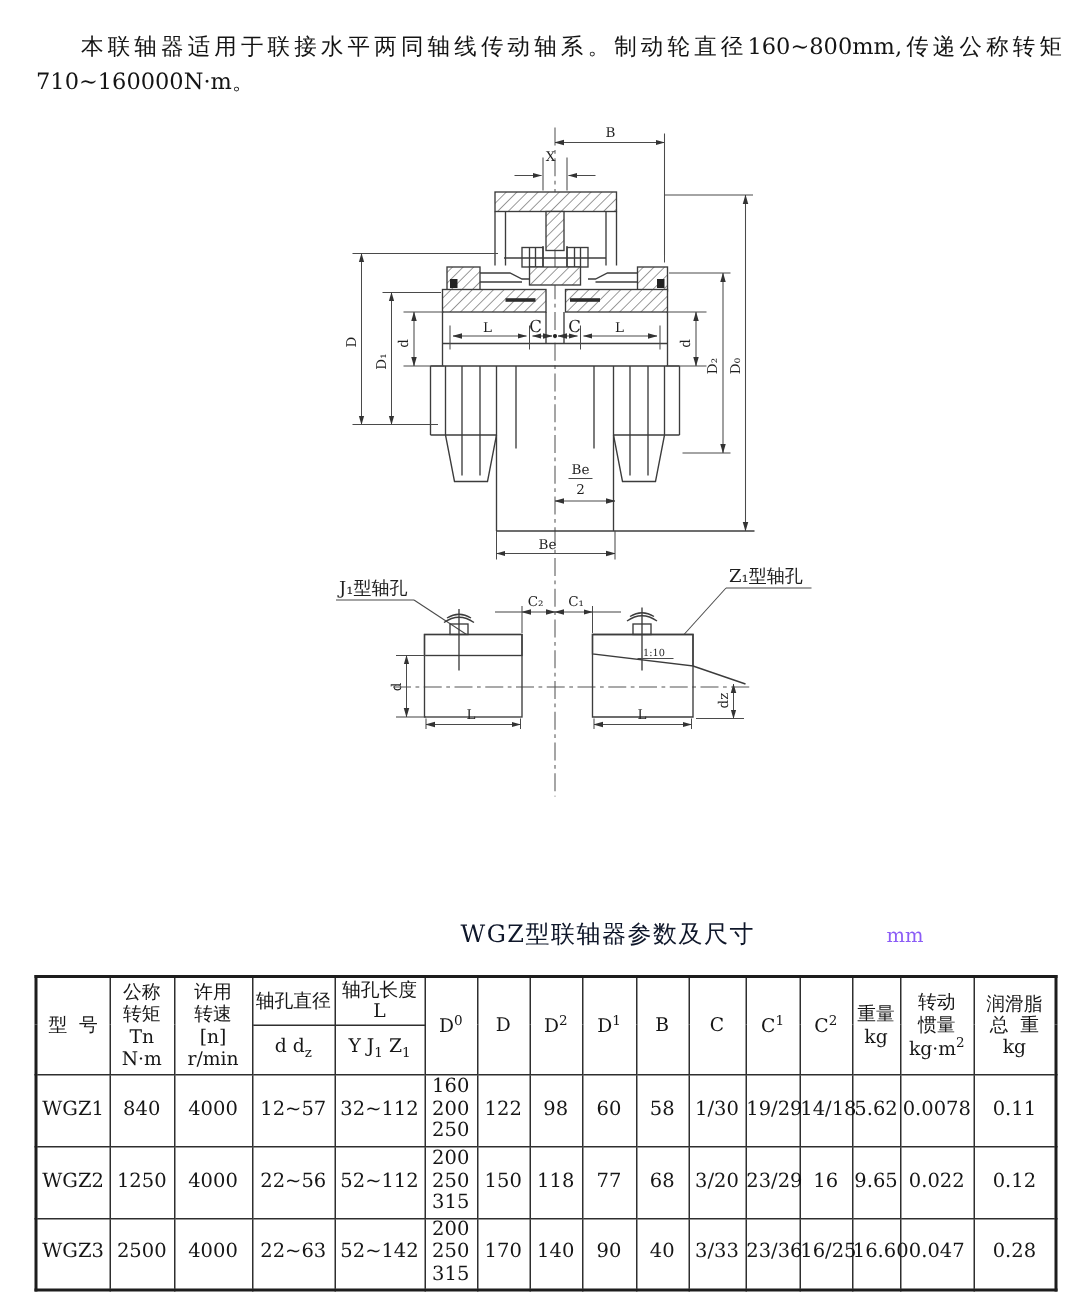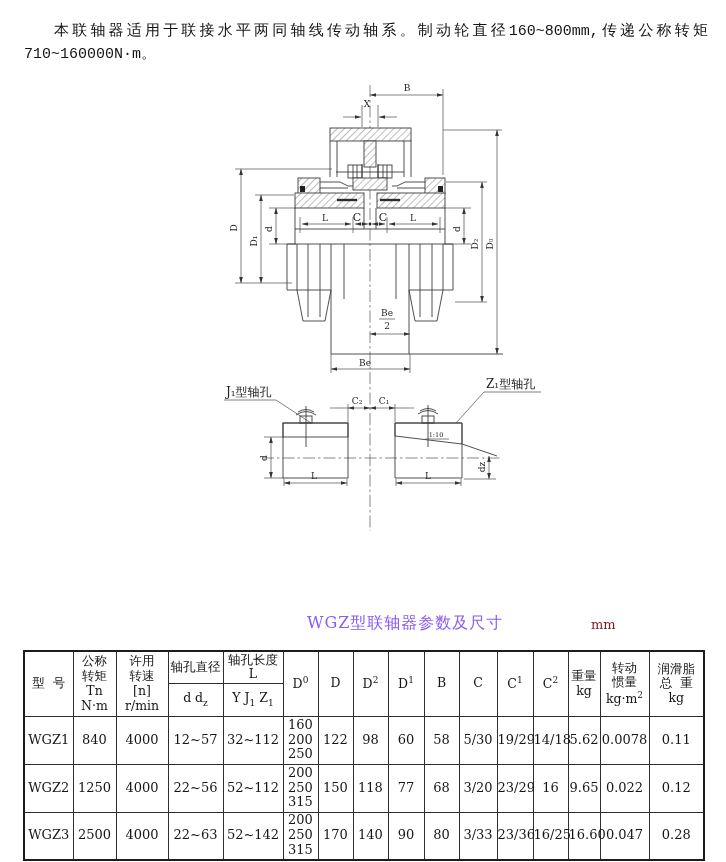--- a/index.html
+++ b/index.html
@@ -1,30 +1,30 @@
 <!DOCTYPE html>
 <html><head>
 <meta charset="utf-8">
 <style>
   html,body{margin:0;padding:0;background:#fff;}
   body{width:726px;height:862px;position:relative;font-family:"DejaVu Serif",serif;color:#1a1a1a;}
   .intro{position:absolute;left:24px;top:5px;width:684px;font-size:15px;line-height:23px;
-         text-indent:2em;color:#141414;text-align:justify;font-family:Liberation Mono, monospace;}
+         text-indent:2em;color:#141414;text-align:justify;}
   svg.drawing{position:absolute;left:0;top:55px;}
   svg text{font-family:"DejaVu Serif",serif;fill:#1f1f1f;font-size:9px;}
   svg text.cjk{font-size:12px;}
   svg text.big{font-size:11px;}
   svg text.tiny{font-size:6.5px;}
   .ln line,.ln path,.ln polyline,.ln rect{stroke:#3c3c3c;stroke-width:0.9;fill:none;}
   .hatch{fill:url(#h);stroke:#3c3c3c;stroke-width:0.9;}
   .dim line,.dim path{stroke:#4a4a4a;stroke-width:0.7;fill:none;}
   .cl{stroke:#555;stroke-width:0.7;stroke-dasharray:12 3 2.5 3;fill:none;}
   .dot{fill:#222;stroke:none;}
-  .tbl-caption-title{position:absolute;left:307px;top:613px;font-size:16px;letter-spacing:1px;color:#8b5cf6;}
-  .tbl-caption-unit{position:absolute;left:591px;top:617px;font-size:13px;color:#7f1d1d;}
+  .tbl-caption-title{position:absolute;left:307px;top:613px;font-size:16px;letter-spacing:1px;color:#0f172a;}
+  .tbl-caption-unit{position:absolute;left:591px;top:617px;font-size:13px;color:#8b5cf6;}
   table.params{position:absolute;left:23px;top:650px;width:680px;border-collapse:collapse;
                table-layout:fixed;border:2px solid #1d1d1d;}
   table.params th,table.params td{border:1px solid #2e2e2e;padding:0;text-align:center;
                vertical-align:middle;font-weight:normal;color:#161616;}
   table.params th{font-size:12.5px;line-height:1.18;}
   table.params td{font-size:13px;line-height:1.15;margin-top:24px;}
   .ml{white-space:pre-wrap;}
   sup,sub{font-size:9px;}
   .r1{height:32px;} .r2{height:33px;} .dr{height:48px;}
 </style>
@@ -306,21 +306,21 @@
     <td>4000</td>
     <td>12~57</td>
     <td>32~112</td>
     <td class="ml">160
 200
 250</td>
     <td>122</td>
     <td>98</td>
     <td>60</td>
     <td>58</td>
-    <td>5/30</td>
+    <td>1/30</td>
     <td>19/29</td>
     <td>14/18</td>
     <td>5.62</td>
     <td>0.0078</td>
     <td>0.11</td>
   </tr>
   <tr class="dr">
     <td>WGZ2</td>
     <td>1250</td>
     <td>4000</td>
@@ -345,21 +345,21 @@
     <td>2500</td>
     <td>4000</td>
     <td>22~63</td>
     <td>52~142</td>
     <td class="ml">200
 250
 315</td>
     <td>170</td>
     <td>140</td>
     <td>90</td>
-    <td>80</td>
+    <td>40</td>
     <td>3/33</td>
     <td>23/36</td>
     <td>16/25</td>
     <td>16.60</td>
     <td>0.047</td>
     <td>0.28</td>
   </tr>
 </tbody>
   </table>
 

